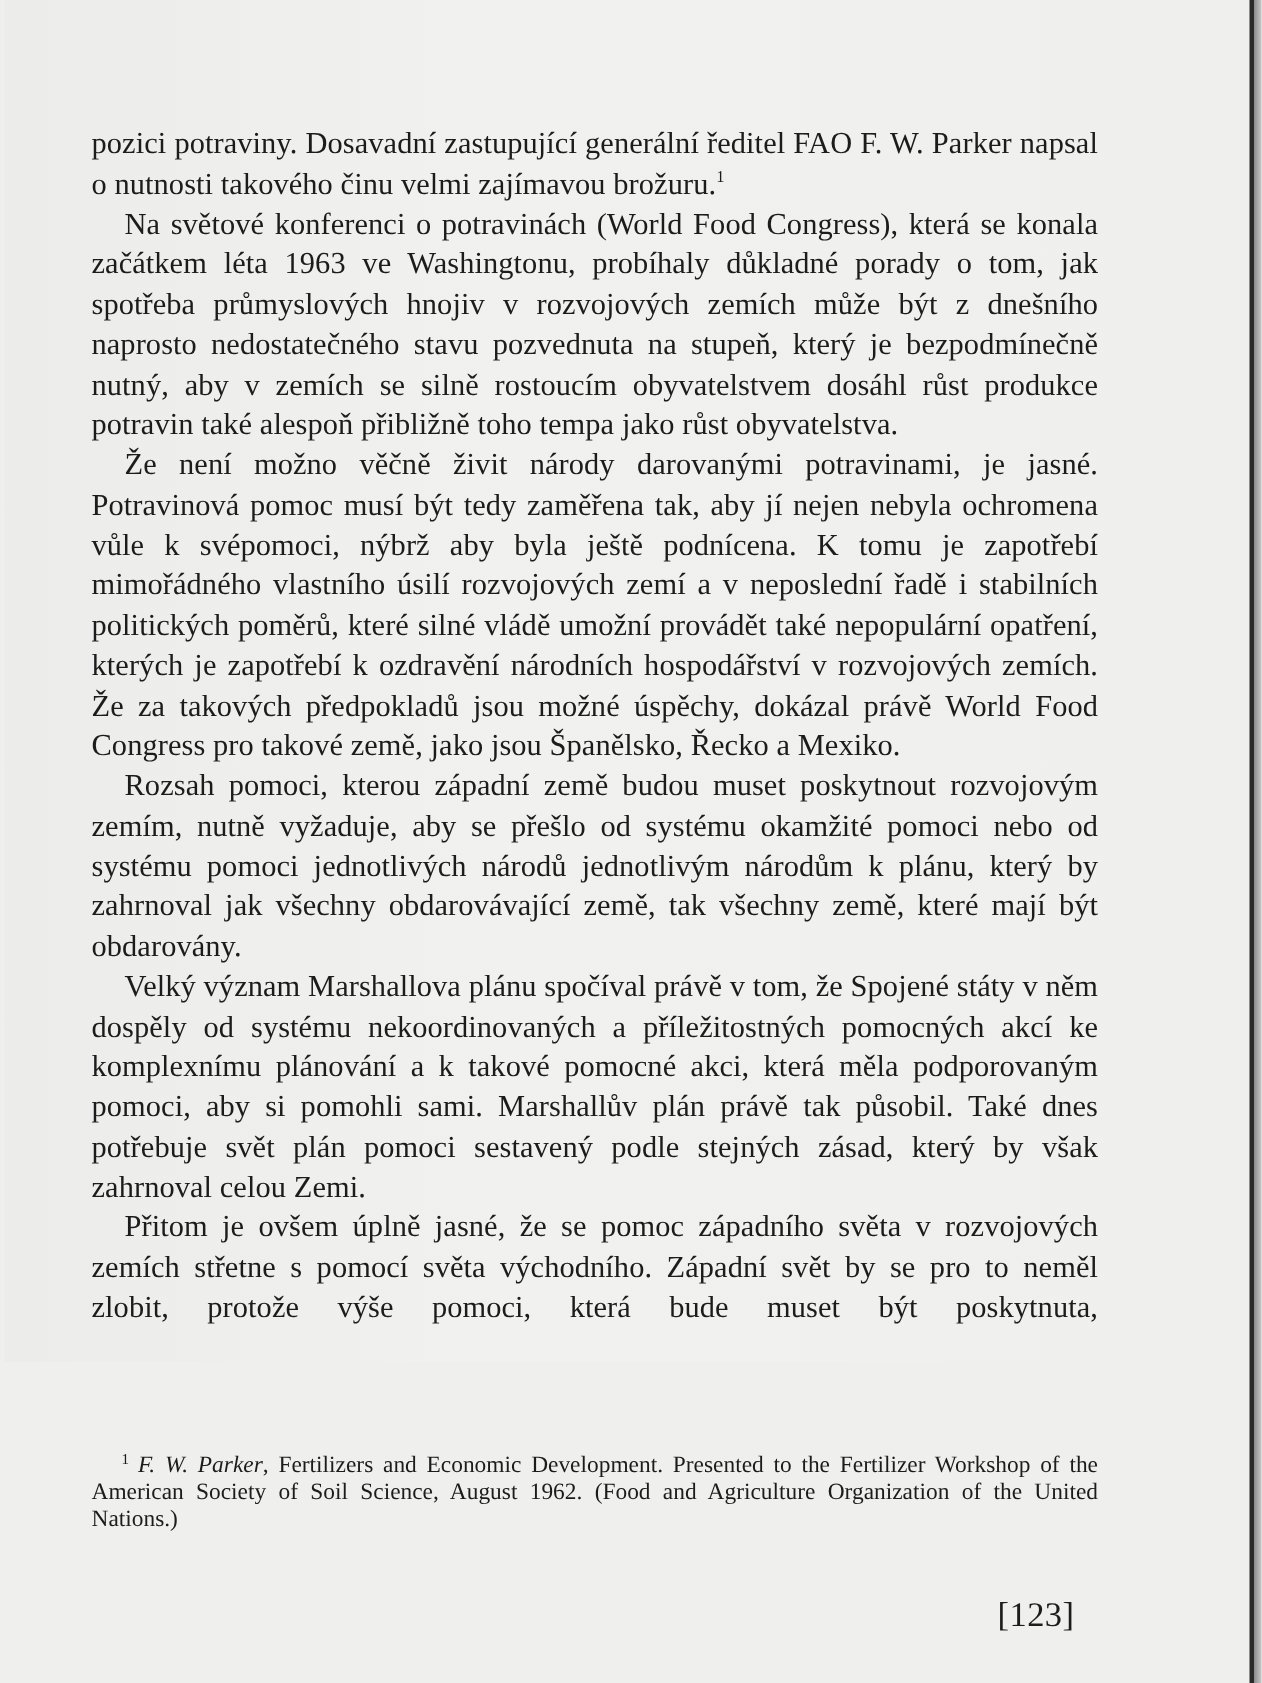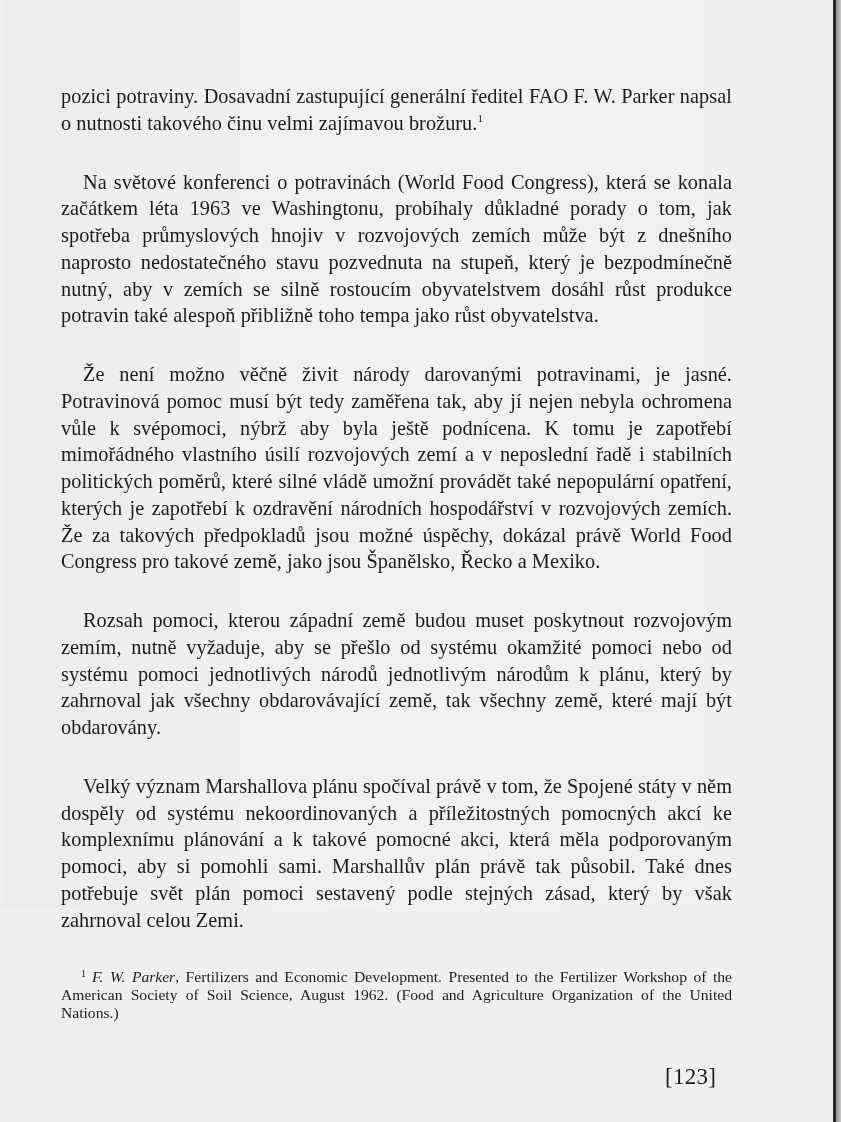--- a/index.html
+++ b/index.html
@@ -48,21 +48,20 @@
       line-height: 26.75px;
       text-align: justify;
       letter-spacing: 0.05px;
     }
     .body-text p {
       margin: 0;
       text-indent: 0;
     }
     .body-text p.indent {
       text-indent: 22px;
-      margin-top: 32px;
     }
     .body-text p.lastline-justify {
       text-align-last: justify;
     }
     sup.fnref {
       font-size: 11px;
       line-height: 0;
       vertical-align: 8px;
     }
     .footnote {
@@ -101,20 +100,21 @@
 <body>
 
 <div class="page">
 
   <div class="body-text">
     <p><span>pozici potraviny. Dosavadní zastupující generální ředitel FAO F. W. Parker napsal o nutnosti takového činu velmi zajímavou brožuru.</span><sup class="fnref">1</sup></p>
     <p class="indent"><span>Na světové konferenci o potravinách (World Food Congress), která se konala začátkem léta 1963 ve Washingtonu, probíhaly důkladné porady o tom, jak spotřeba průmyslových hnojiv v rozvojových zemích může být z dnešního naprosto nedostatečného stavu pozvednuta na stupeň, který je bezpodmínečně nutný, aby v zemích se silně rostoucím obyvatelstvem dosáhl růst produkce potravin také alespoň přibližně toho tempa jako růst obyvatelstva.</span></p>
     <p class="indent"><span>Že není možno věčně živit národy darovanými potravinami, je jasné. Potravinová pomoc musí být tedy zaměřena tak, aby jí nejen nebyla ochromena vůle k svépomoci, nýbrž aby byla ještě podnícena. K tomu je zapotřebí mimořádného vlastního úsilí rozvojových zemí a v neposlední řadě i stabilních politických poměrů, které silné vládě umožní provádět také nepopulární opatření, kterých je zapotřebí k ozdravění národních hospodářství v rozvojových zemích. Že za takových předpokladů jsou možné úspěchy, dokázal právě World Food Congress pro takové země, jako jsou Španělsko, Řecko a Mexiko.</span></p>
     <p class="indent"><span>Rozsah pomoci, kterou západní země budou muset poskytnout rozvojovým zemím, nutně vyžaduje, aby se přešlo od systému okamžité pomoci nebo od systému pomoci jednotlivých národů jednotlivým národům k plánu, který by zahrnoval jak všechny obdarovávající země, tak všechny země, které mají být obdarovány.</span></p>
     <p class="indent"><span>Velký význam Marshallova plánu spočíval právě v tom, že Spojené státy v něm dospěly od systému nekoordinovaných a příležitostných pomocných akcí ke komplexnímu plánování a k takové pomocné akci, která měla podporovaným pomoci, aby si pomohli sami. Marshallův plán právě tak působil. Také dnes potřebuje svět plán pomoci sestavený podle stejných zásad, který by však zahrnoval celou Zemi.</span></p>
+    <p class="indent lastline-justify"><span>Přitom je ovšem úplně jasné, že se pomoc západního světa v rozvojových zemích střetne s pomocí světa východního. Západní svět by se pro to neměl zlobit, protože výše pomoci, která bude muset být poskytnuta,</span></p>
   </div>
 
   <div class="footnote">
     <p><span class="fnmark">1</span><span class="author">F. W. Parker</span><span>, Fertilizers and Economic Development. Presented to the Fertilizer Workshop of the American Society of Soil Science, August 1962. (Food and Agriculture Organization of the United Nations.)</span></p>
   </div>
 
   <div class="page-number">[123]</div>
 </div>
 
 <div class="edge-dark"></div>

